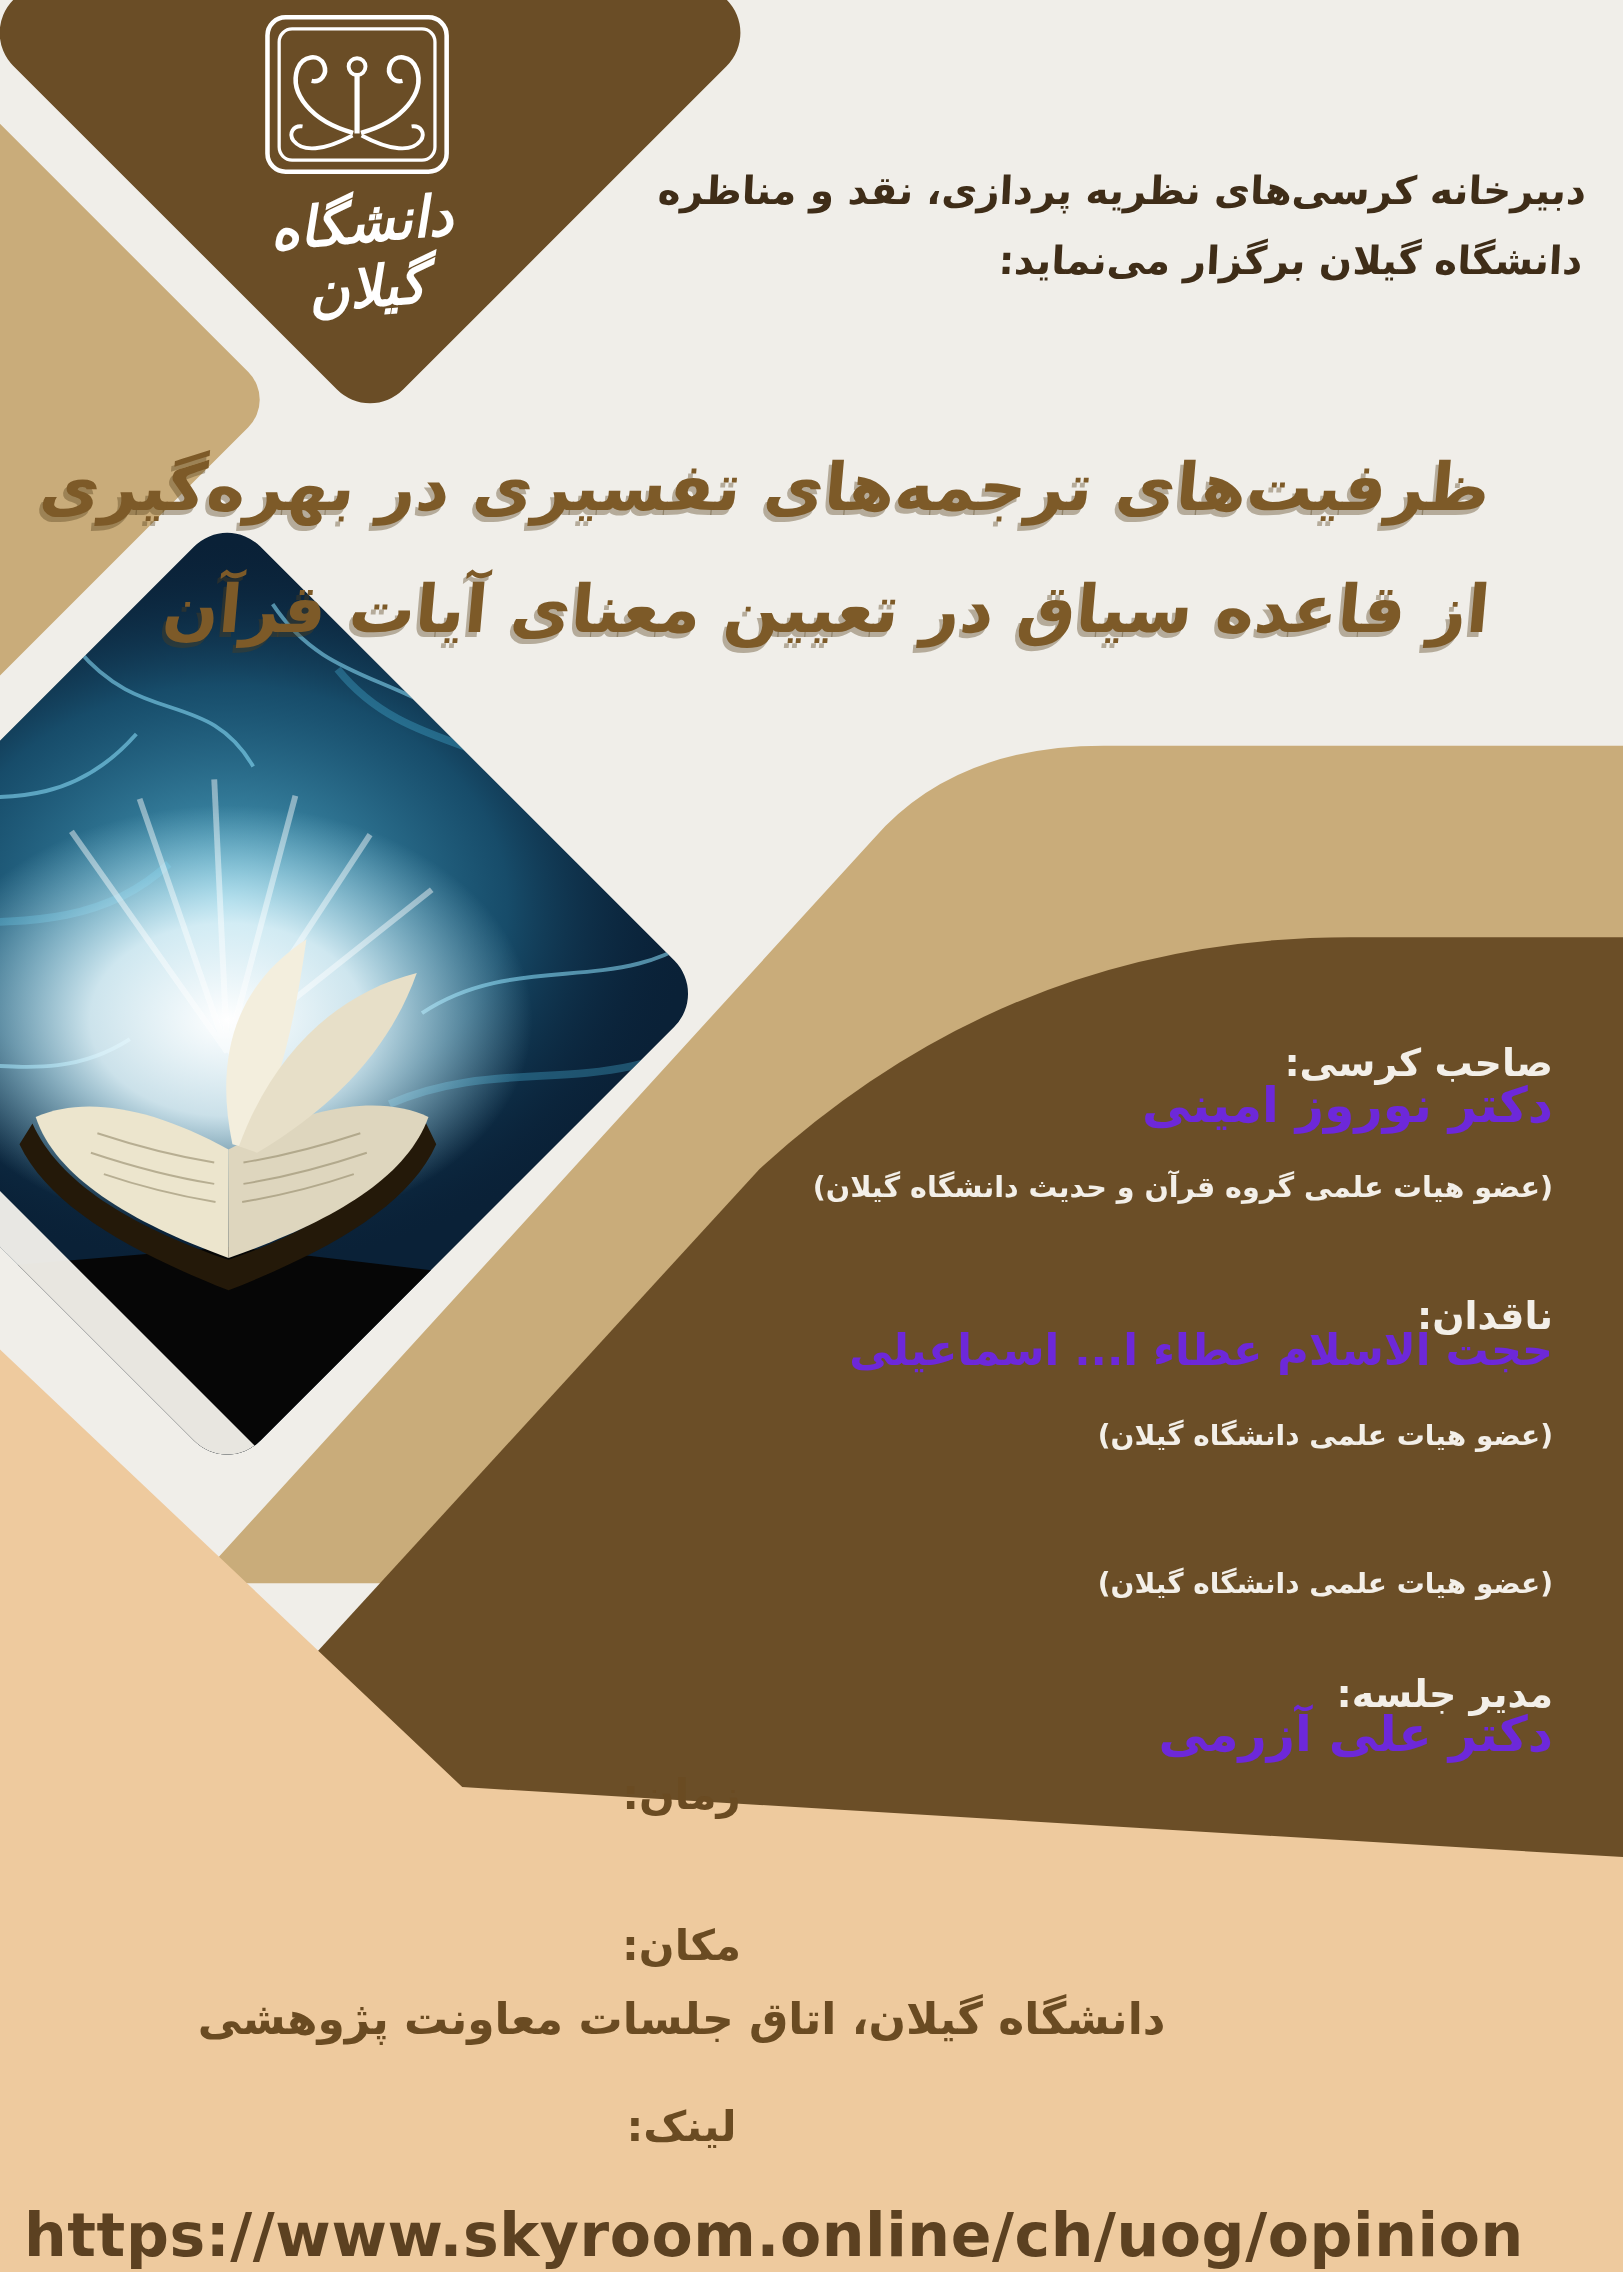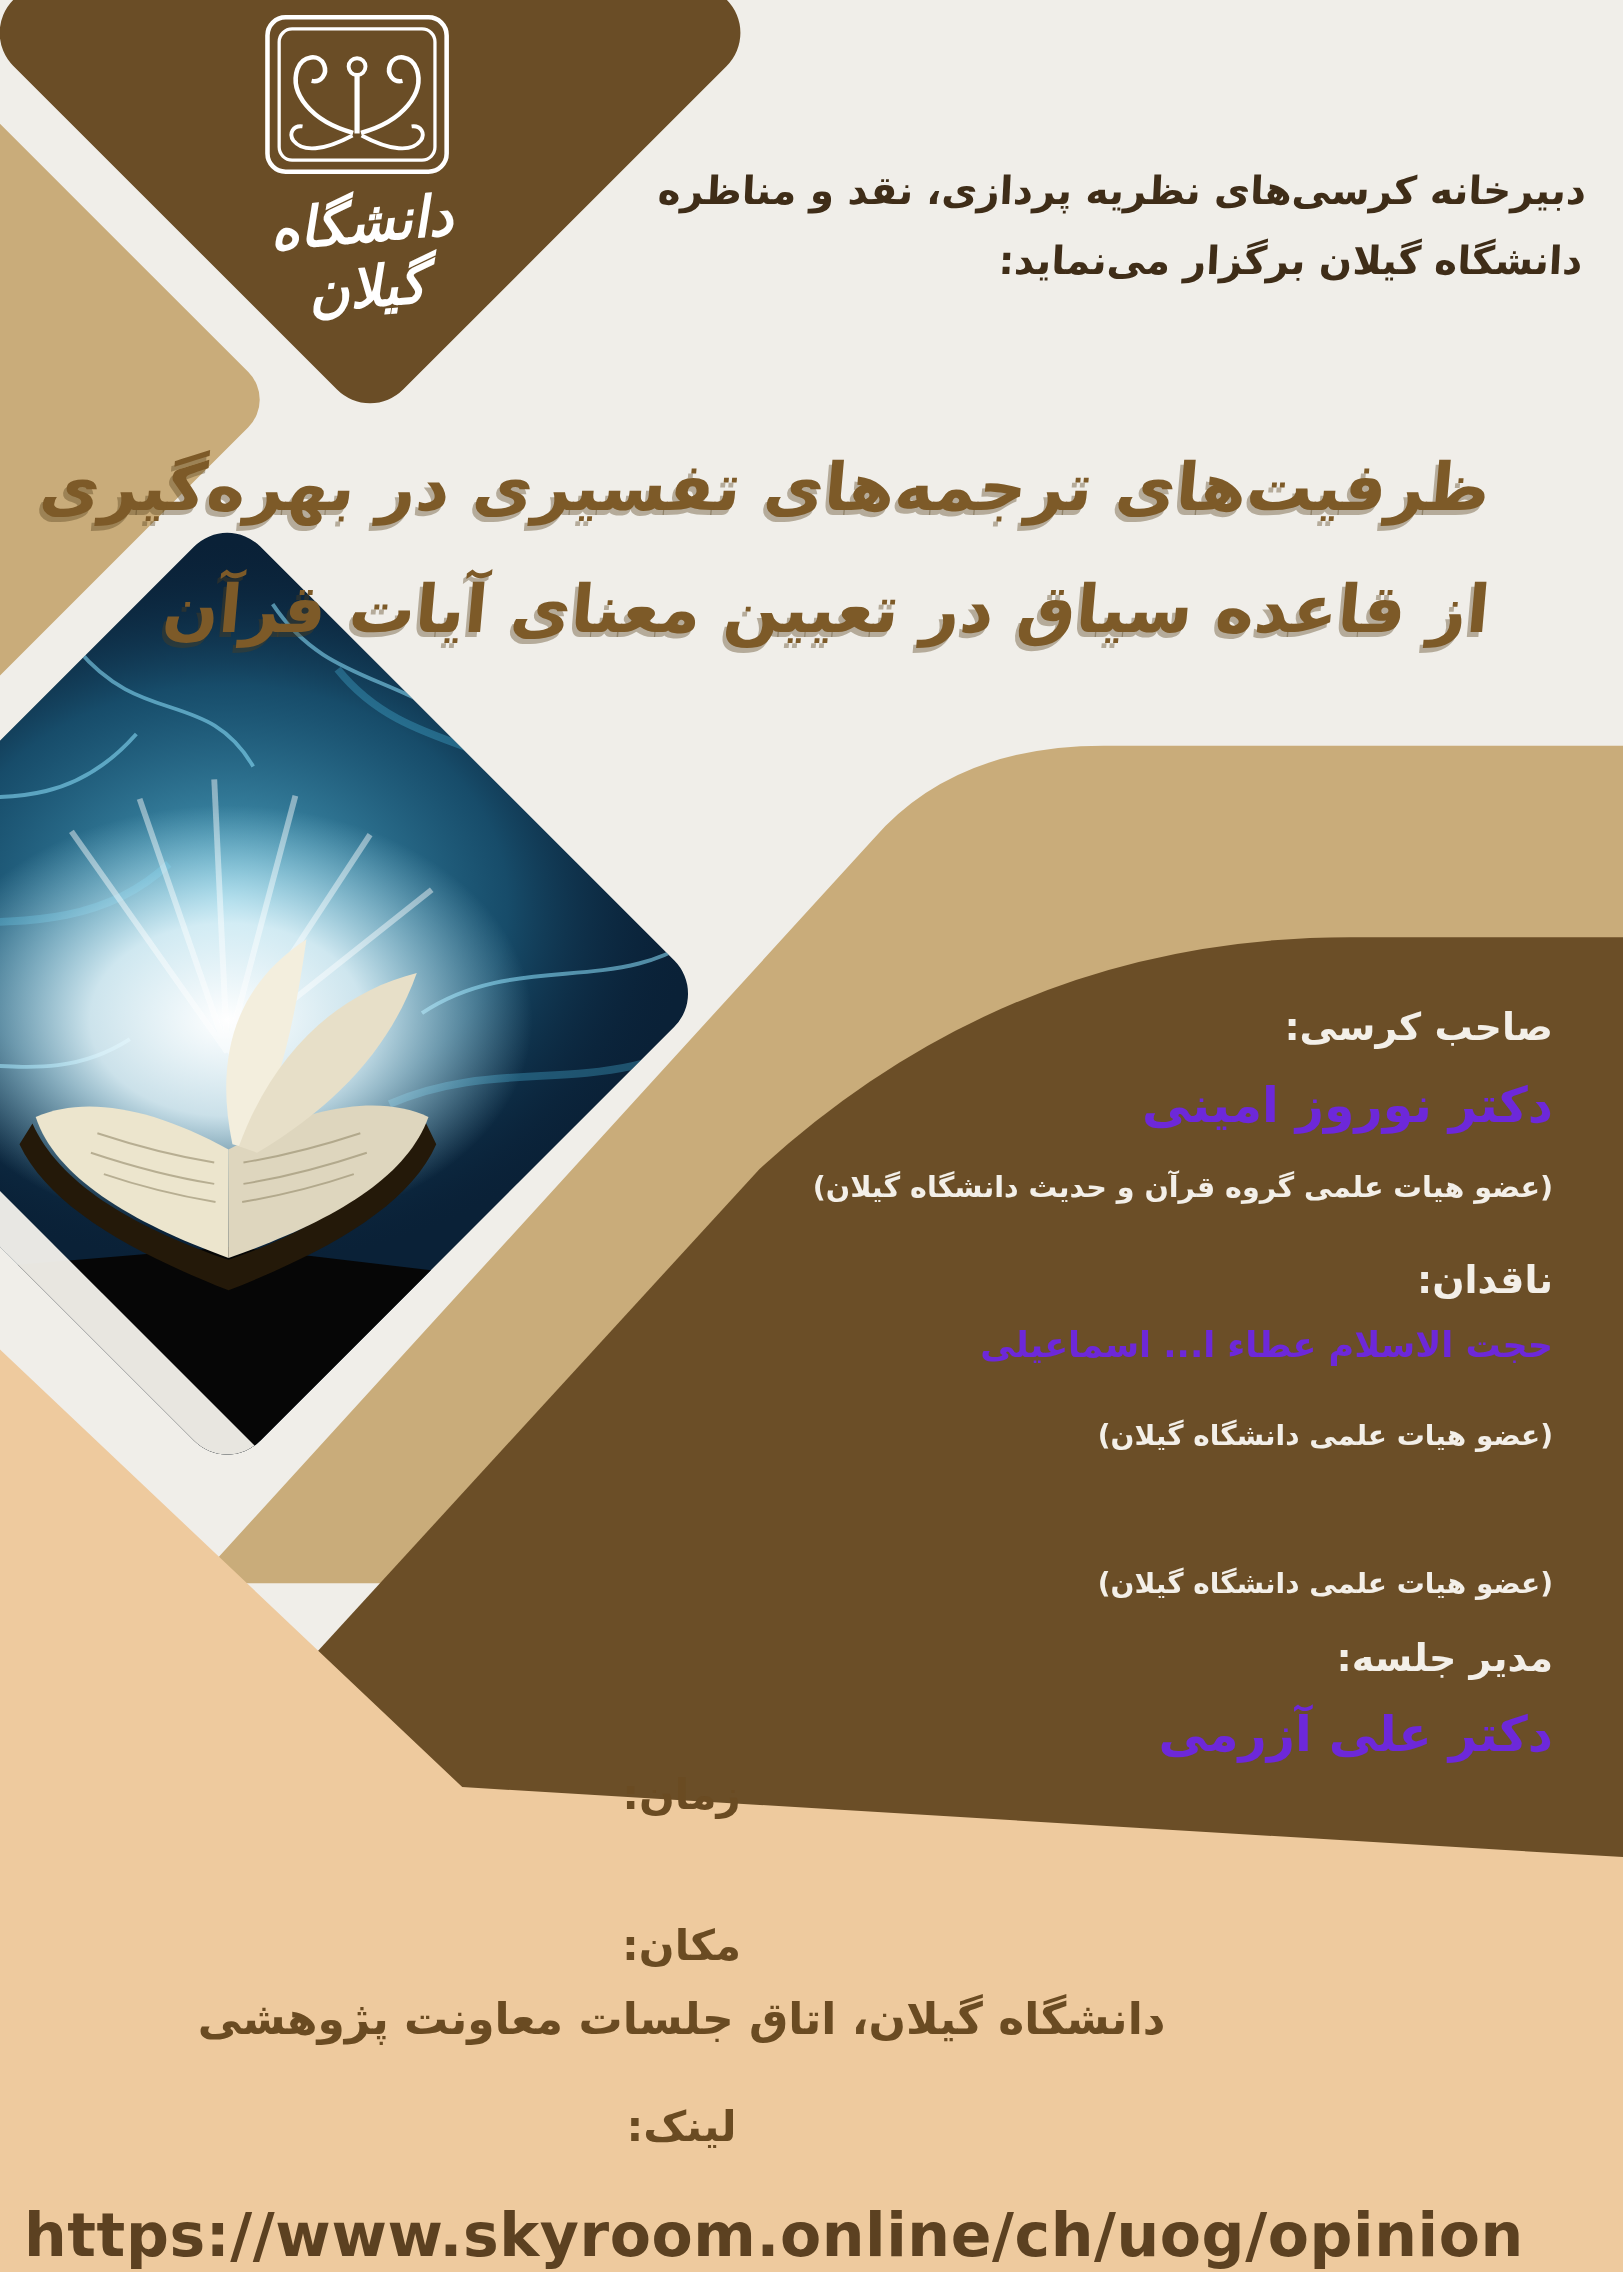--- a/index.html
+++ b/index.html
@@ -7,21 +7,21 @@
           font-family:"DejaVu Sans",sans-serif;}
   .bg-svg{position:absolute;left:0;top:0;width:1623px;height:2273px;}
   .txt{position:absolute;direction:rtl;unicode-bidi:embed;white-space:nowrap;}
   .right{text-align:right;}
   .center{left:0;width:1363px;text-align:center;}
   .hand{right:39px;top:156px;font-size:39px;line-height:1.8;font-weight:bold;
         color:#3f2d18;transform:skewX(-3deg);}
   .title-line{right:133px;font-size:66px;font-weight:bold;color:#7d5a28;
         transform:skewX(-5deg);
         text-shadow:-3.2px 4.5px 0 rgba(85,62,25,0.38);}
-  .panel-label{right:70px;color:#f3efe8;font-weight:bold;font-size:38px;}
+  .panel-label{right:70px;color:#f3efe8;font-weight:bold;font-size:38px;margin-top:36px;}
   .panel-name{right:70px;color:#6d28d9;font-weight:bold;font-size:49px;}
   .panel-affil{right:70px;color:#f3efe8;font-weight:bold;font-size:28.6px;}
   .info-label{font-size:42px;font-weight:bold;color:#6a4b22;}
   .info-value{font-size:44px;font-weight:bold;color:#6a4b22;}
   .url{font-size:60px;font-weight:bold;color:#5c4121;direction:ltr;letter-spacing:0.6px;margin-left:24px;}
   .calligraphy{position:absolute;left:208px;top:190px;width:312px;text-align:center;
         font-size:56px;font-weight:bold;font-style:italic;color:#ffffff;
         transform:rotate(-5deg);direction:rtl;}
 </style>
 </head>
@@ -128,21 +128,21 @@
   </div>
 
   <div class="txt title-line" style="top:449px">ظرفیت‌های ترجمه‌های تفسیری در بهره‌گیری</div>
   <div class="txt title-line" style="top:571px">از قاعده سیاق در تعیین معنای آیات قرآن</div>
 
   <div class="txt panel-label" style="top:1005px">صاحب کرسی:</div>
   <div class="txt panel-name" style="top:1077px">دکتر نوروز امینی</div>
   <div class="txt panel-affil" style="top:1170px">(عضو هیات علمی گروه قرآن و حدیث دانشگاه گیلان)</div>
 
   <div class="txt panel-label" style="top:1258px">ناقدان:</div>
-  <div class="txt panel-name" style="top:1325px;font-size:35px">حجت الاسلام عطاء ا... اسماعیلی</div>
+  <div class="txt panel-name" style="top:1325px;font-size:43px">حجت الاسلام عطاء ا... اسماعیلی</div>
   <div class="txt panel-affil" style="top:1419px;font-size:28px">(عضو هیات علمی دانشگاه گیلان)</div>
   <div class="txt panel-affil" style="top:1567px;font-size:28px">(عضو هیات علمی دانشگاه گیلان)</div>
 
   <div class="txt panel-label" style="top:1636px">مدیر جلسه:</div>
   <div class="txt panel-name" style="top:1706px">دکتر علی آزرمی</div>
 
   <div class="txt center info-label" style="top:1770px">زمان:</div>
   <div class="txt center info-label" style="top:1921px">مکان:</div>
   <div class="txt center info-value" style="top:1993px">دانشگاه گیلان، اتاق جلسات معاونت پژوهشی</div>
   <div class="txt center info-label" style="top:2102px">لینک:</div>

